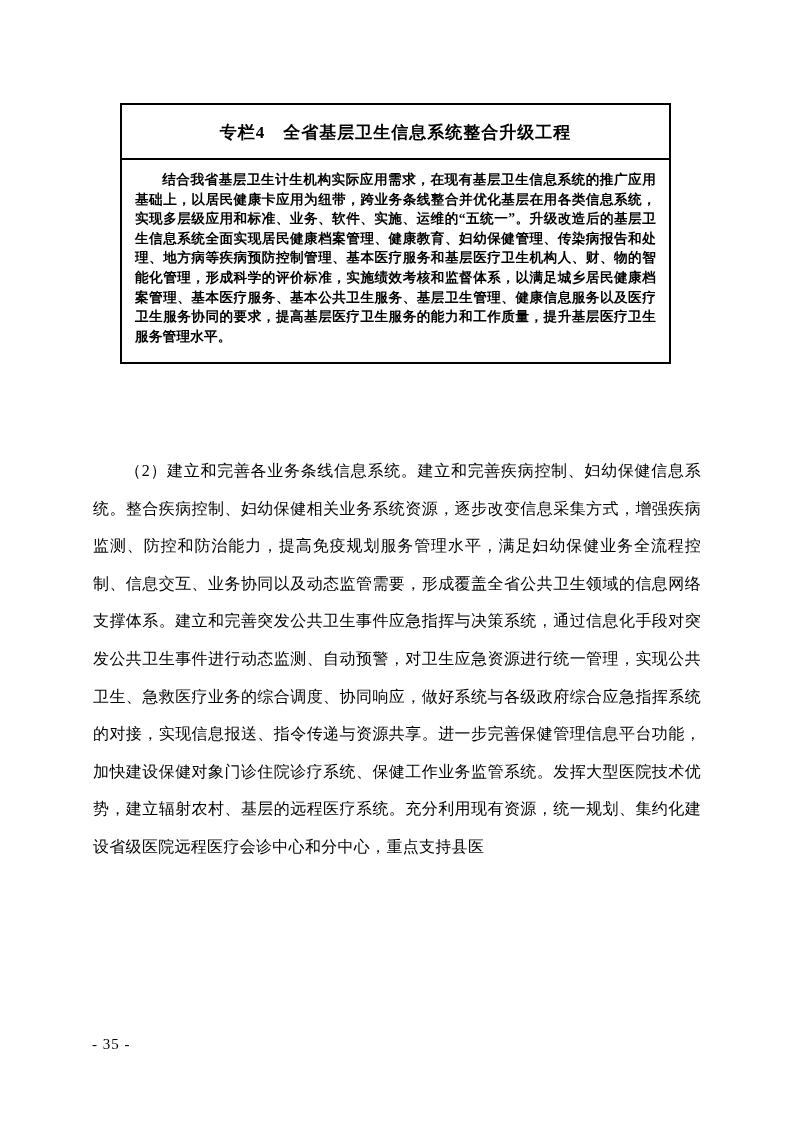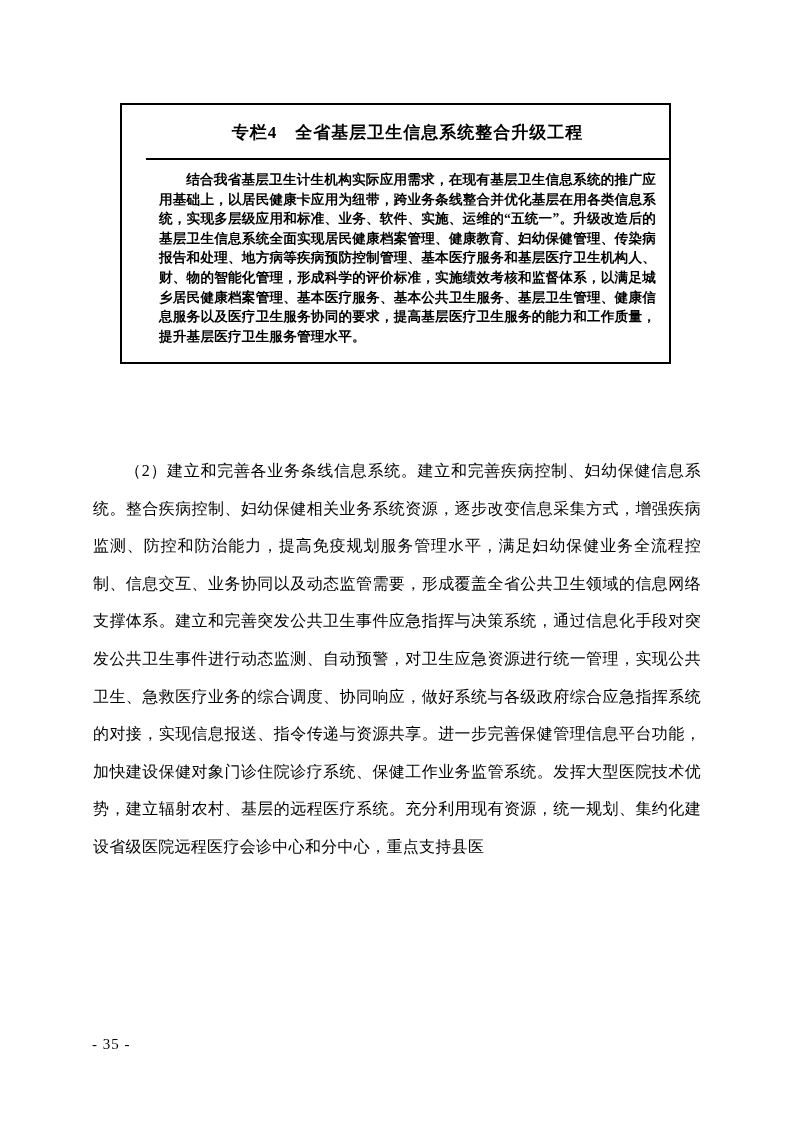--- a/index.html
+++ b/index.html
@@ -21,21 +21,20 @@
 
   
   .feature-box {
     position: absolute;
     left: 120px;
     top: 103px;
     width: 551px;
     border: 2px solid #000000;
     background: #ffffff;
     box-sizing: border-box;
-    padding-left: 24px;
   }
   .feature-box .box-title {
     text-align: center;
     font-weight: bold;
     font-size: 17px;
     letter-spacing: 1px;
     padding: 16px 8px 14px 8px;
     border-bottom: 2px solid #000000;
   }
   .feature-box .box-body {

